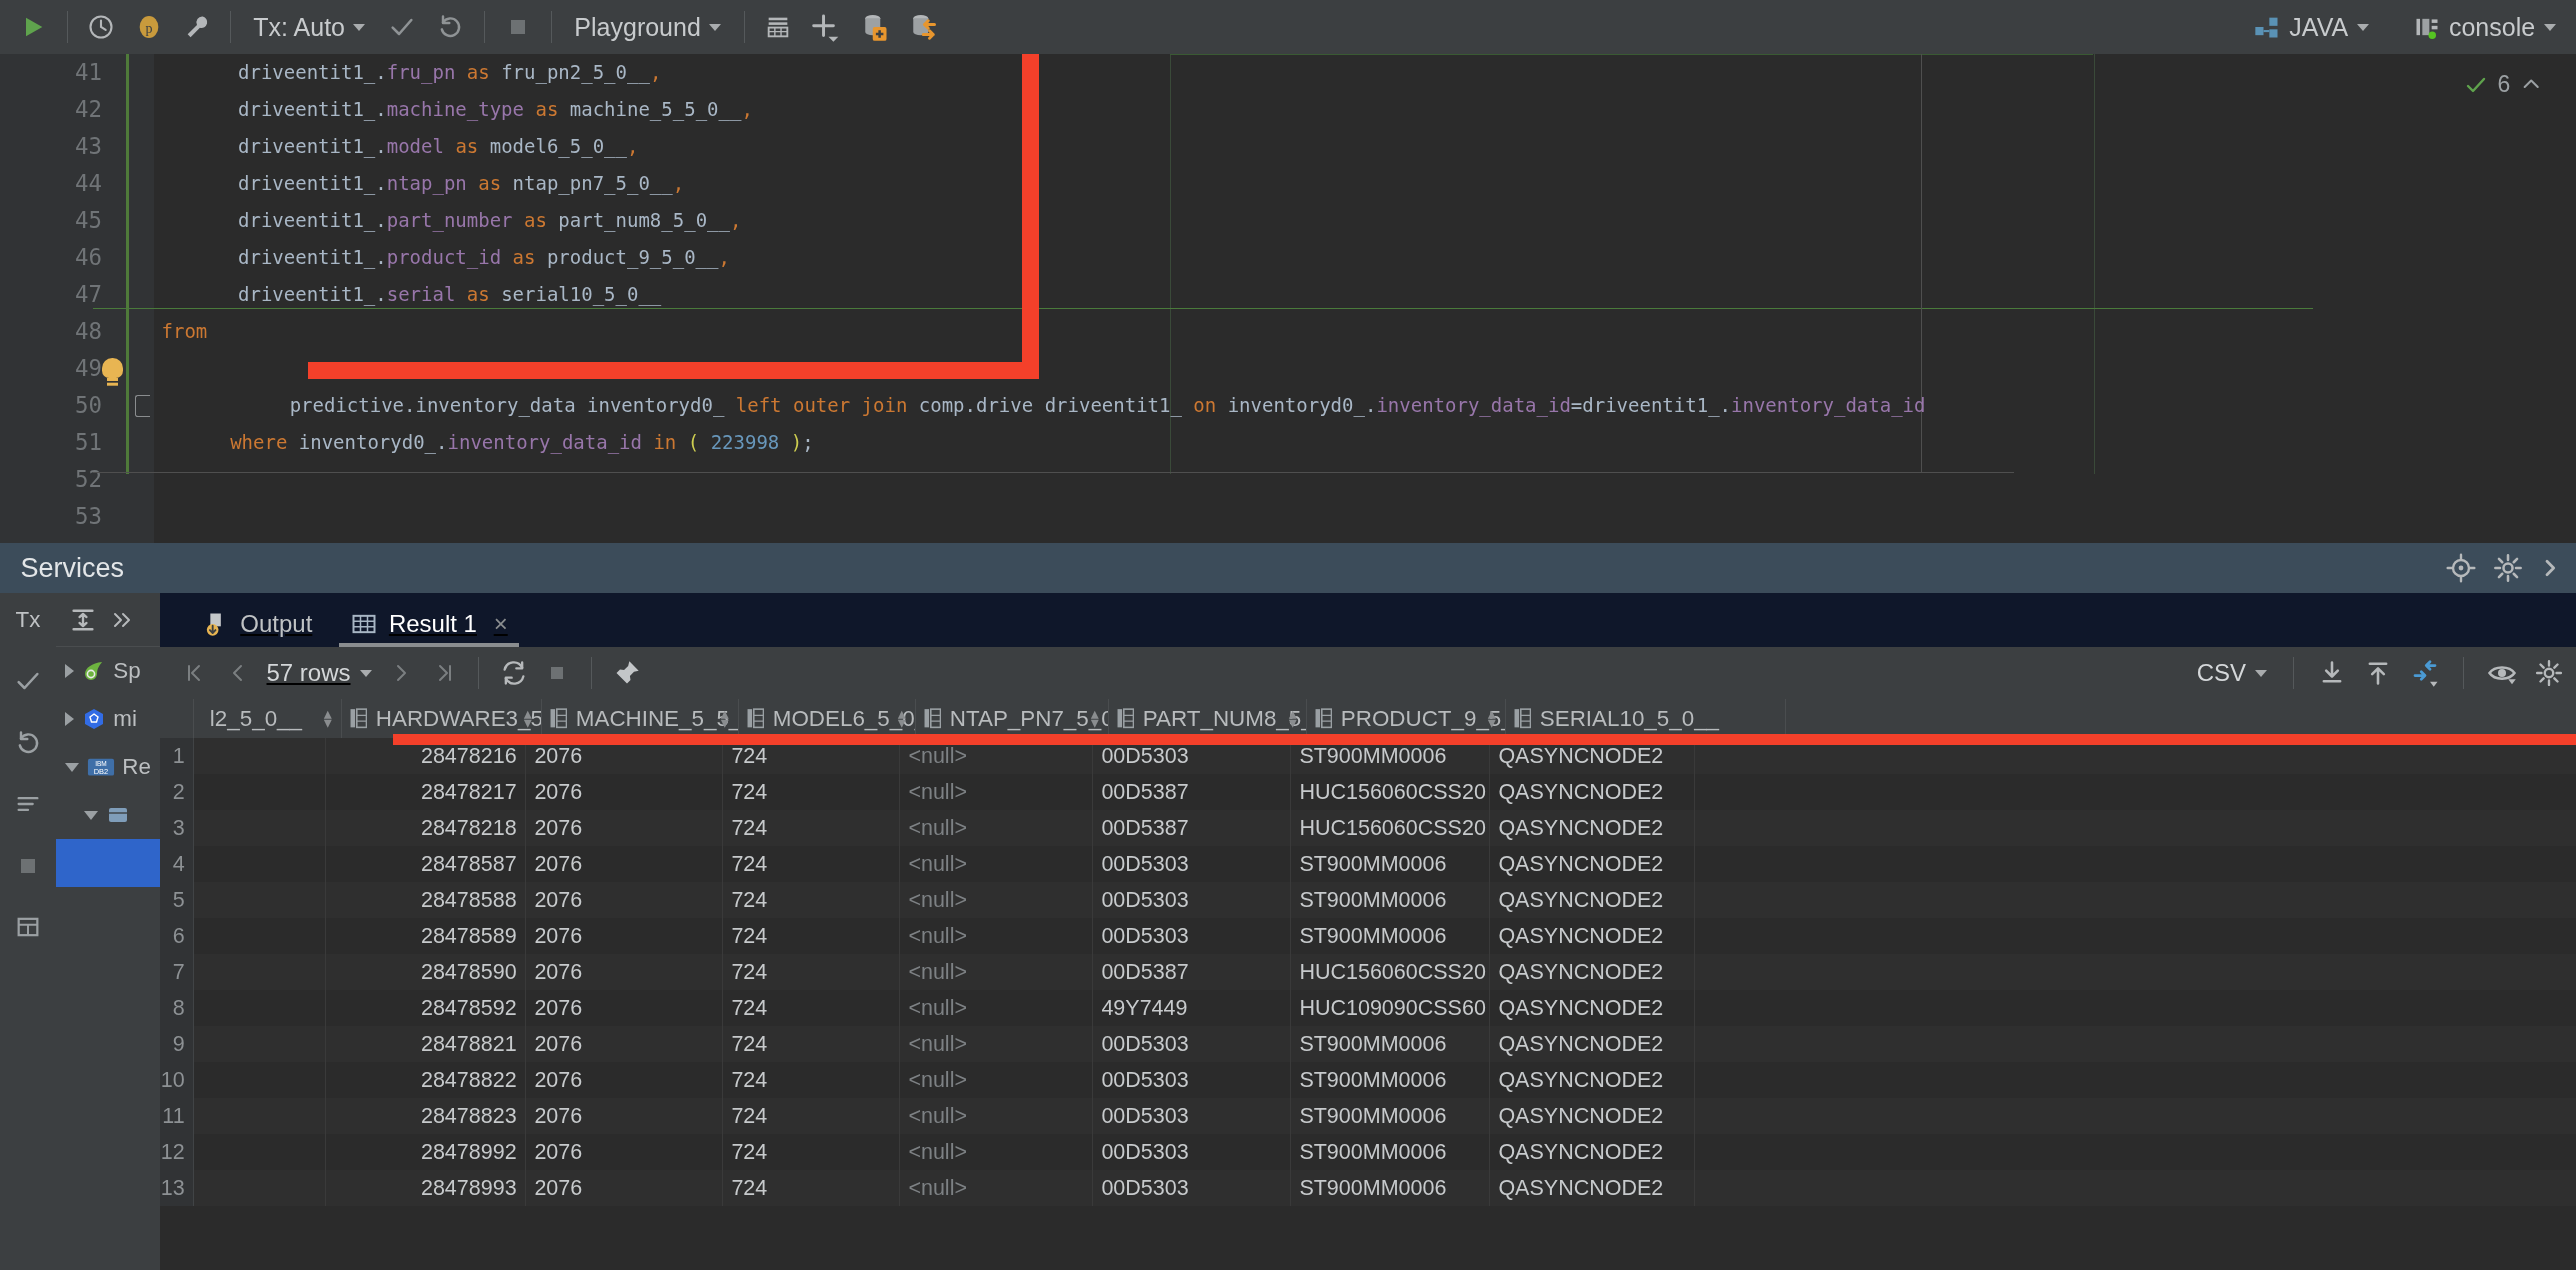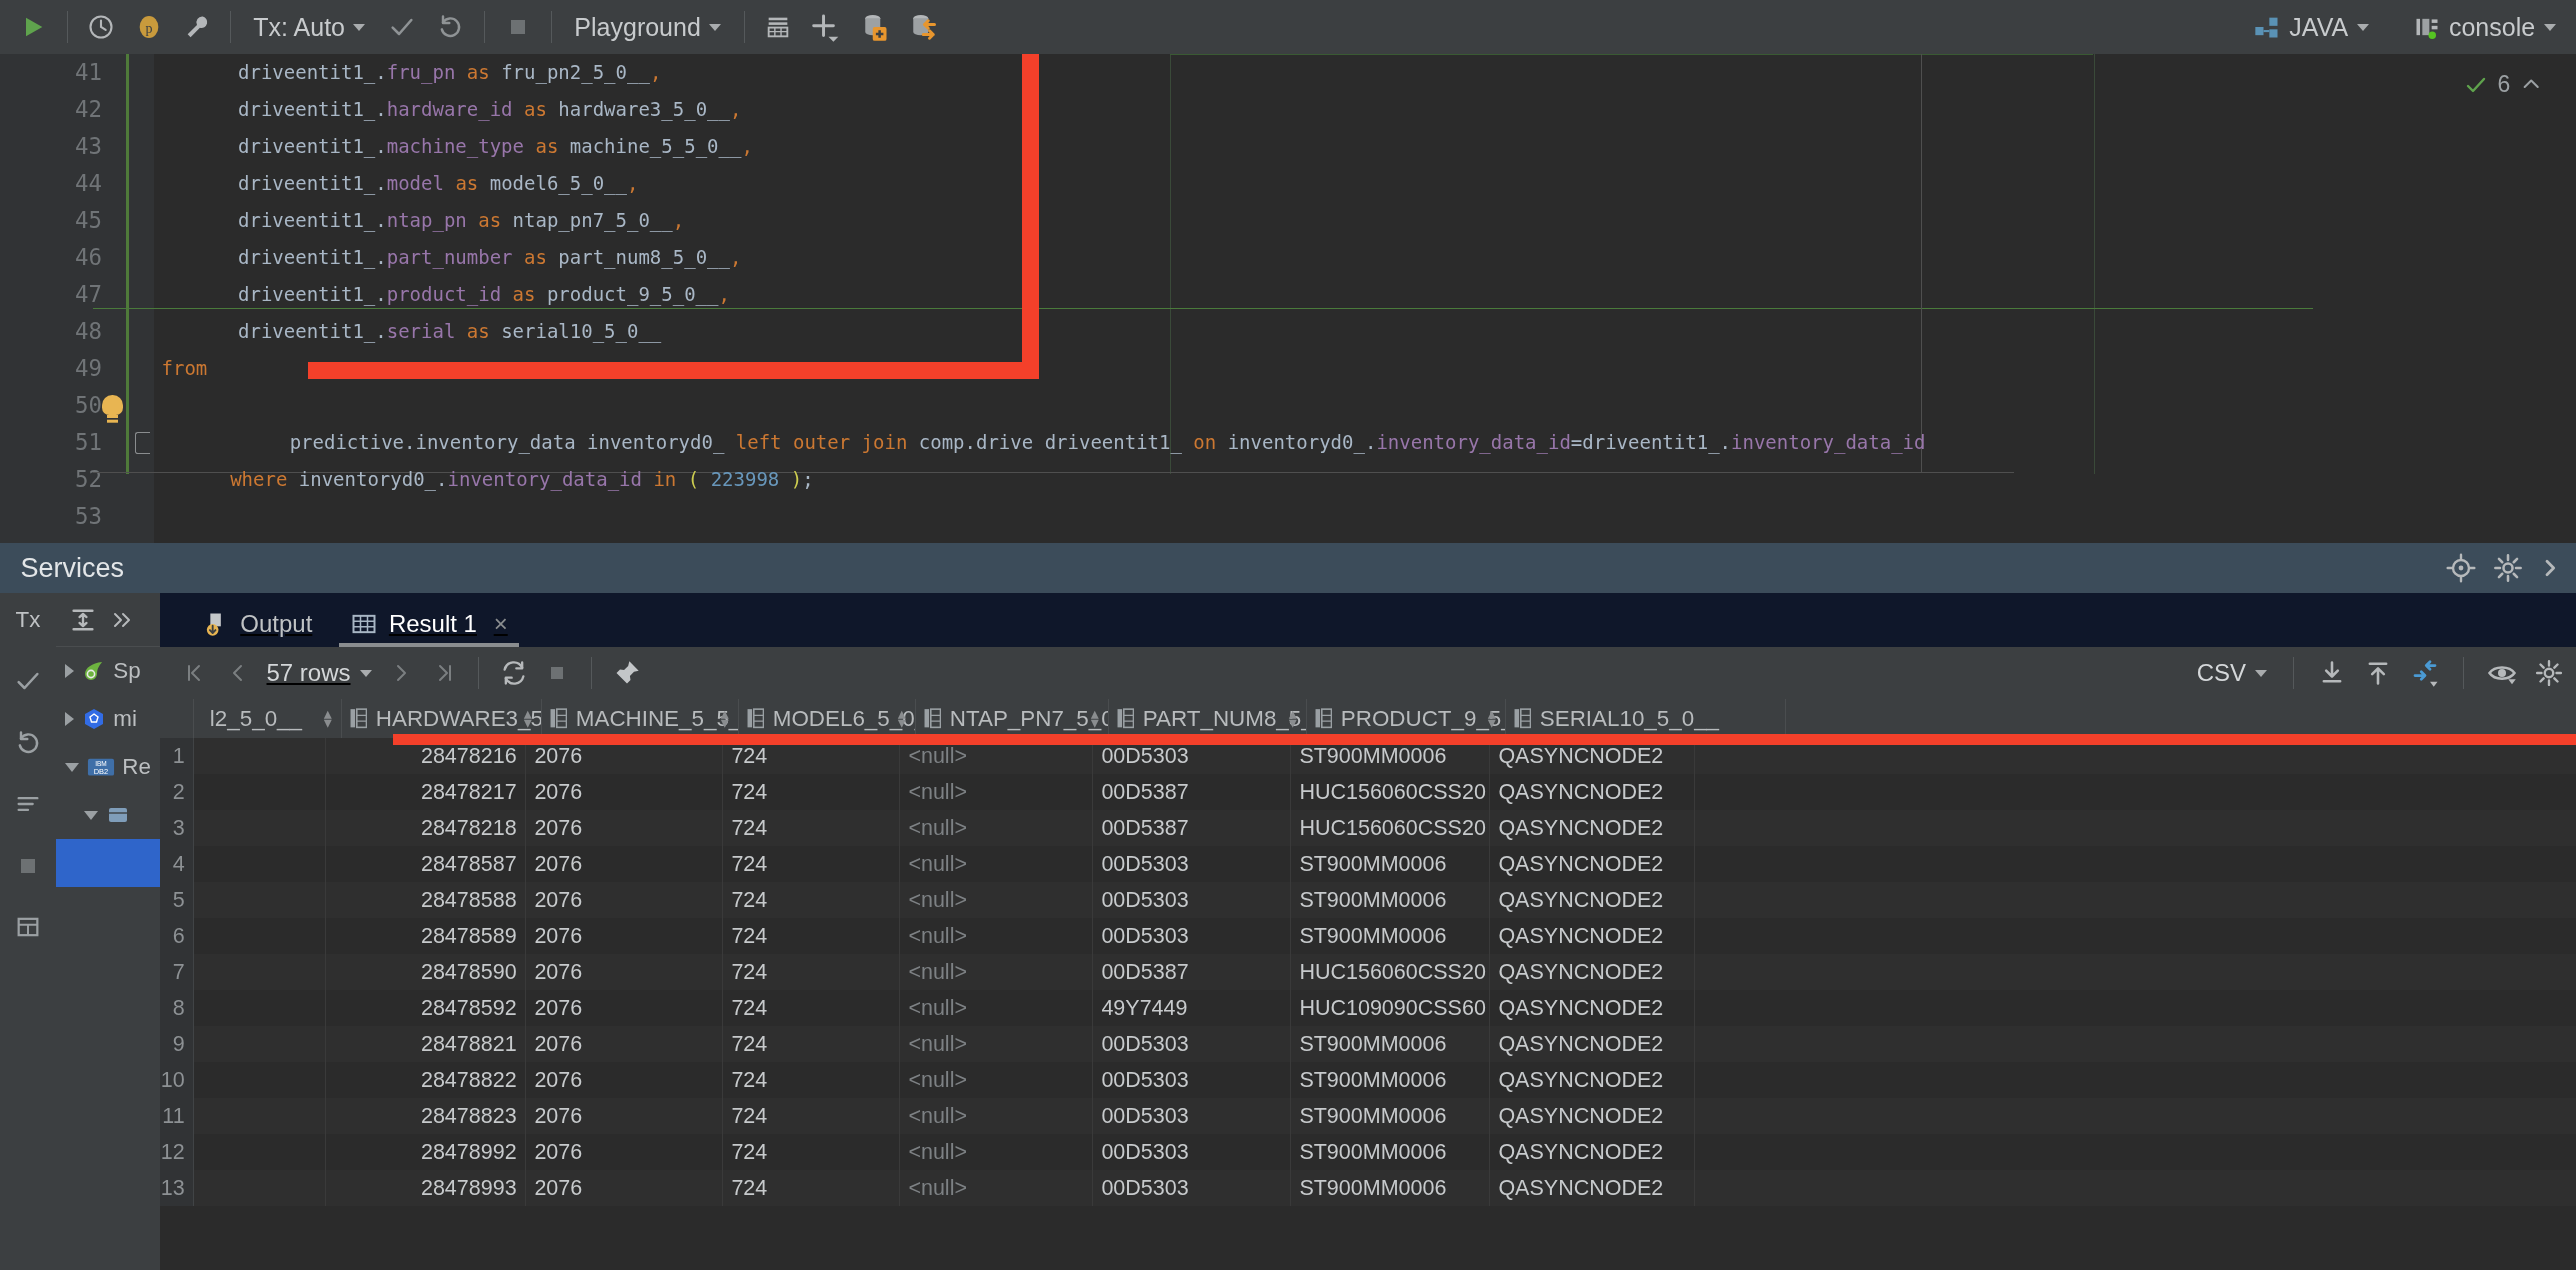--- a/index.html
+++ b/index.html
@@ -342,21 +342,20 @@
         <path d="M4 13 L9 18 L20 6" stroke="#5fa34d" stroke-width="2.4" fill="none" stroke-linecap="round" stroke-linejoin="round"></path>
       </svg>
     <span>6</span>
     <svg width="22.4" height="22.4" viewBox="0 0 24 24">
         <path d="M5 15 L12 8 L19 15" stroke="#9ba0a3" stroke-width="2.2" fill="none" stroke-linecap="round" stroke-linejoin="round"></path>
       </svg>
   </div>
 
   <div class="code-area">
     <div class="cline indent"><span class="k-white">driveentit1_.</span><span class="k-col">fru_pn</span> <span class="k-kw">as</span> <span class="k-white">fru_pn2_5_0__</span><span class="k-kw">,</span></div>
-    <div class="cline indent"><span class="k-white">driveentit1_.</span><span class="k-col">hardware_id</span> <span class="k-kw">as</span> <span class="k-white">hardware3_5_0__</span><span class="k-kw">,</span></div>
     <div class="cline indent"><span class="k-white">driveentit1_.</span><span class="k-col">machine_type</span> <span class="k-kw">as</span> <span class="k-white">machine_5_5_0__</span><span class="k-kw">,</span></div>
     <div class="cline indent"><span class="k-white">driveentit1_.</span><span class="k-col">model</span> <span class="k-kw">as</span> <span class="k-white">model6_5_0__</span><span class="k-kw">,</span></div>
     <div class="cline indent"><span class="k-white">driveentit1_.</span><span class="k-col">ntap_pn</span> <span class="k-kw">as</span> <span class="k-white">ntap_pn7_5_0__</span><span class="k-kw">,</span></div>
     <div class="cline indent"><span class="k-white">driveentit1_.</span><span class="k-col">part_number</span> <span class="k-kw">as</span> <span class="k-white">part_num8_5_0__</span><span class="k-kw">,</span></div>
     <div class="cline indent"><span class="k-white">driveentit1_.</span><span class="k-col">product_id</span> <span class="k-kw">as</span> <span class="k-white">product_9_5_0__</span><span class="k-kw">,</span></div>
     <div class="cline indent"><span class="k-white">driveentit1_.</span><span class="k-col">serial</span> <span class="k-kw">as</span> <span class="k-white">serial10_5_0__</span></div>
     <div class="cline" style="padding-left:7.5px;"><span class="k-kw">from</span></div>
     <div class="cline" style="padding-left:67px; position:relative;">
       <span class="bulb"></span><span class="k-white">predictive.inventory_data inventoryd0_ </span><span class="k-kw">left outer join</span><span class="k-white"> comp.drive driveentit1_ </span><span class="k-kw">on</span><span class="k-white"> inventoryd0_.</span><span class="k-col">inventory_data_id</span><span class="k-white">=driveentit1_.</span><span class="k-col">inventory_data_id</span></div>
     <div class="cline" style="padding-left:7.5px; position:relative;">

